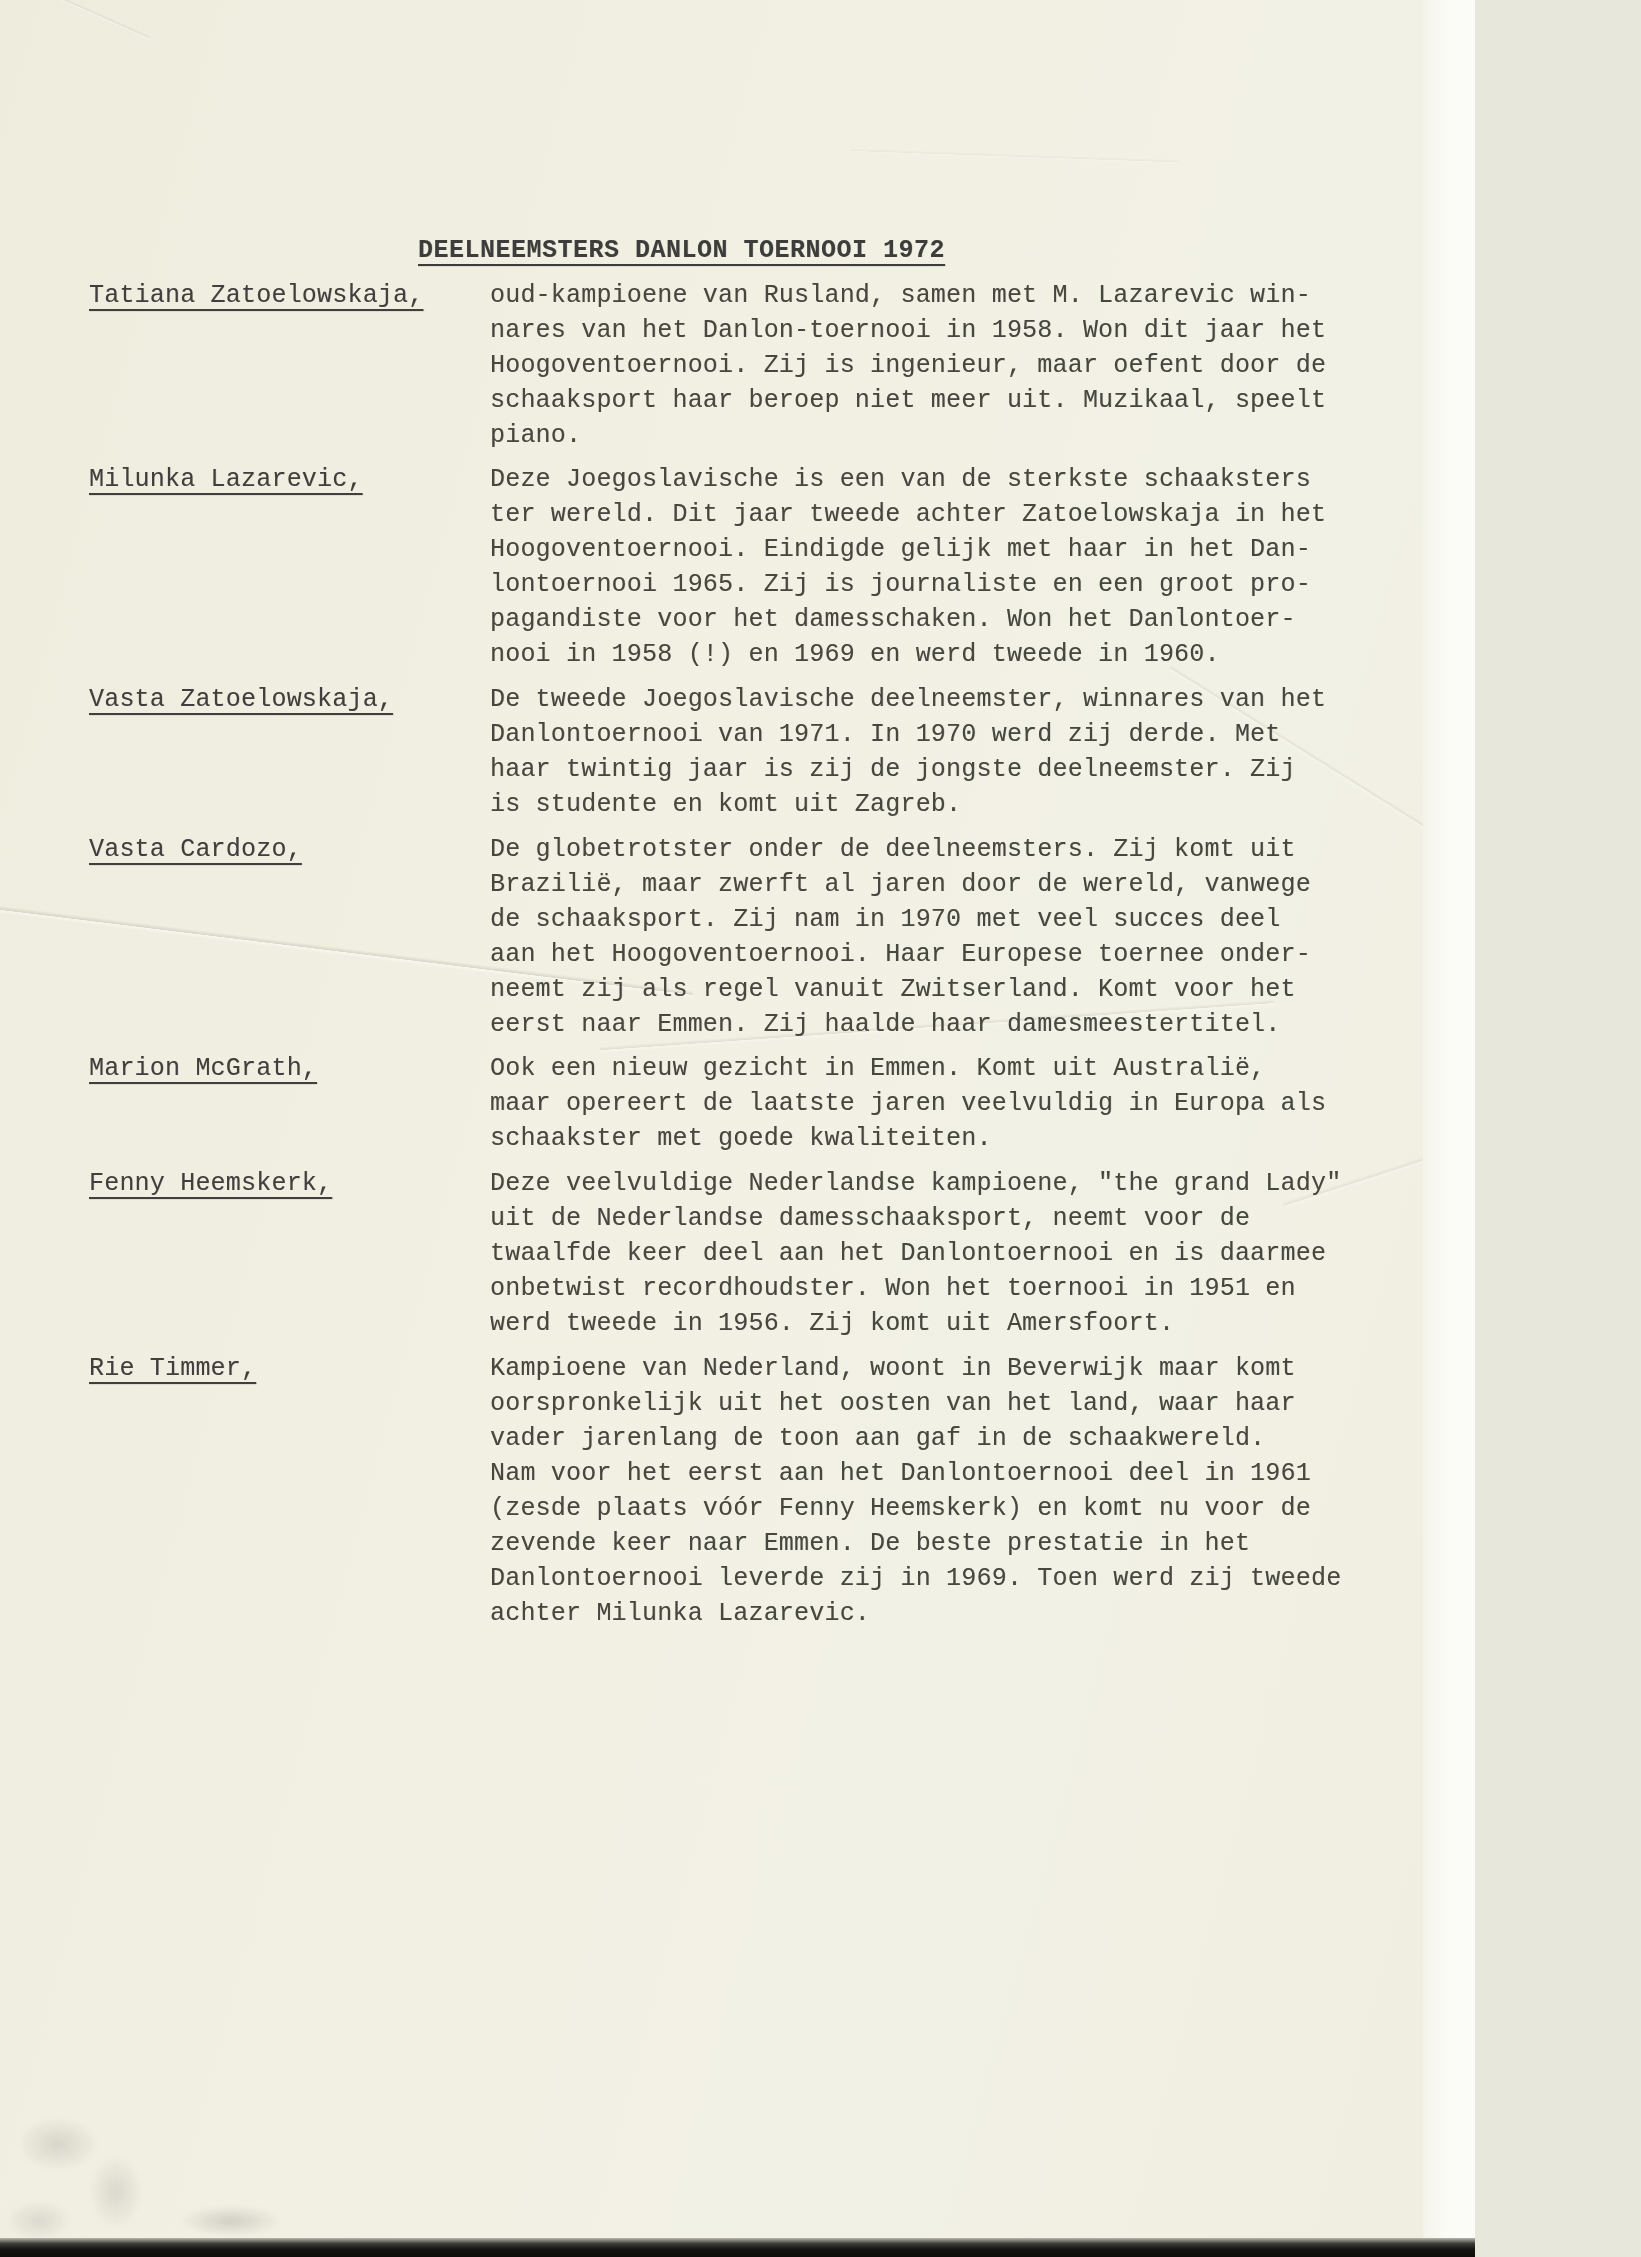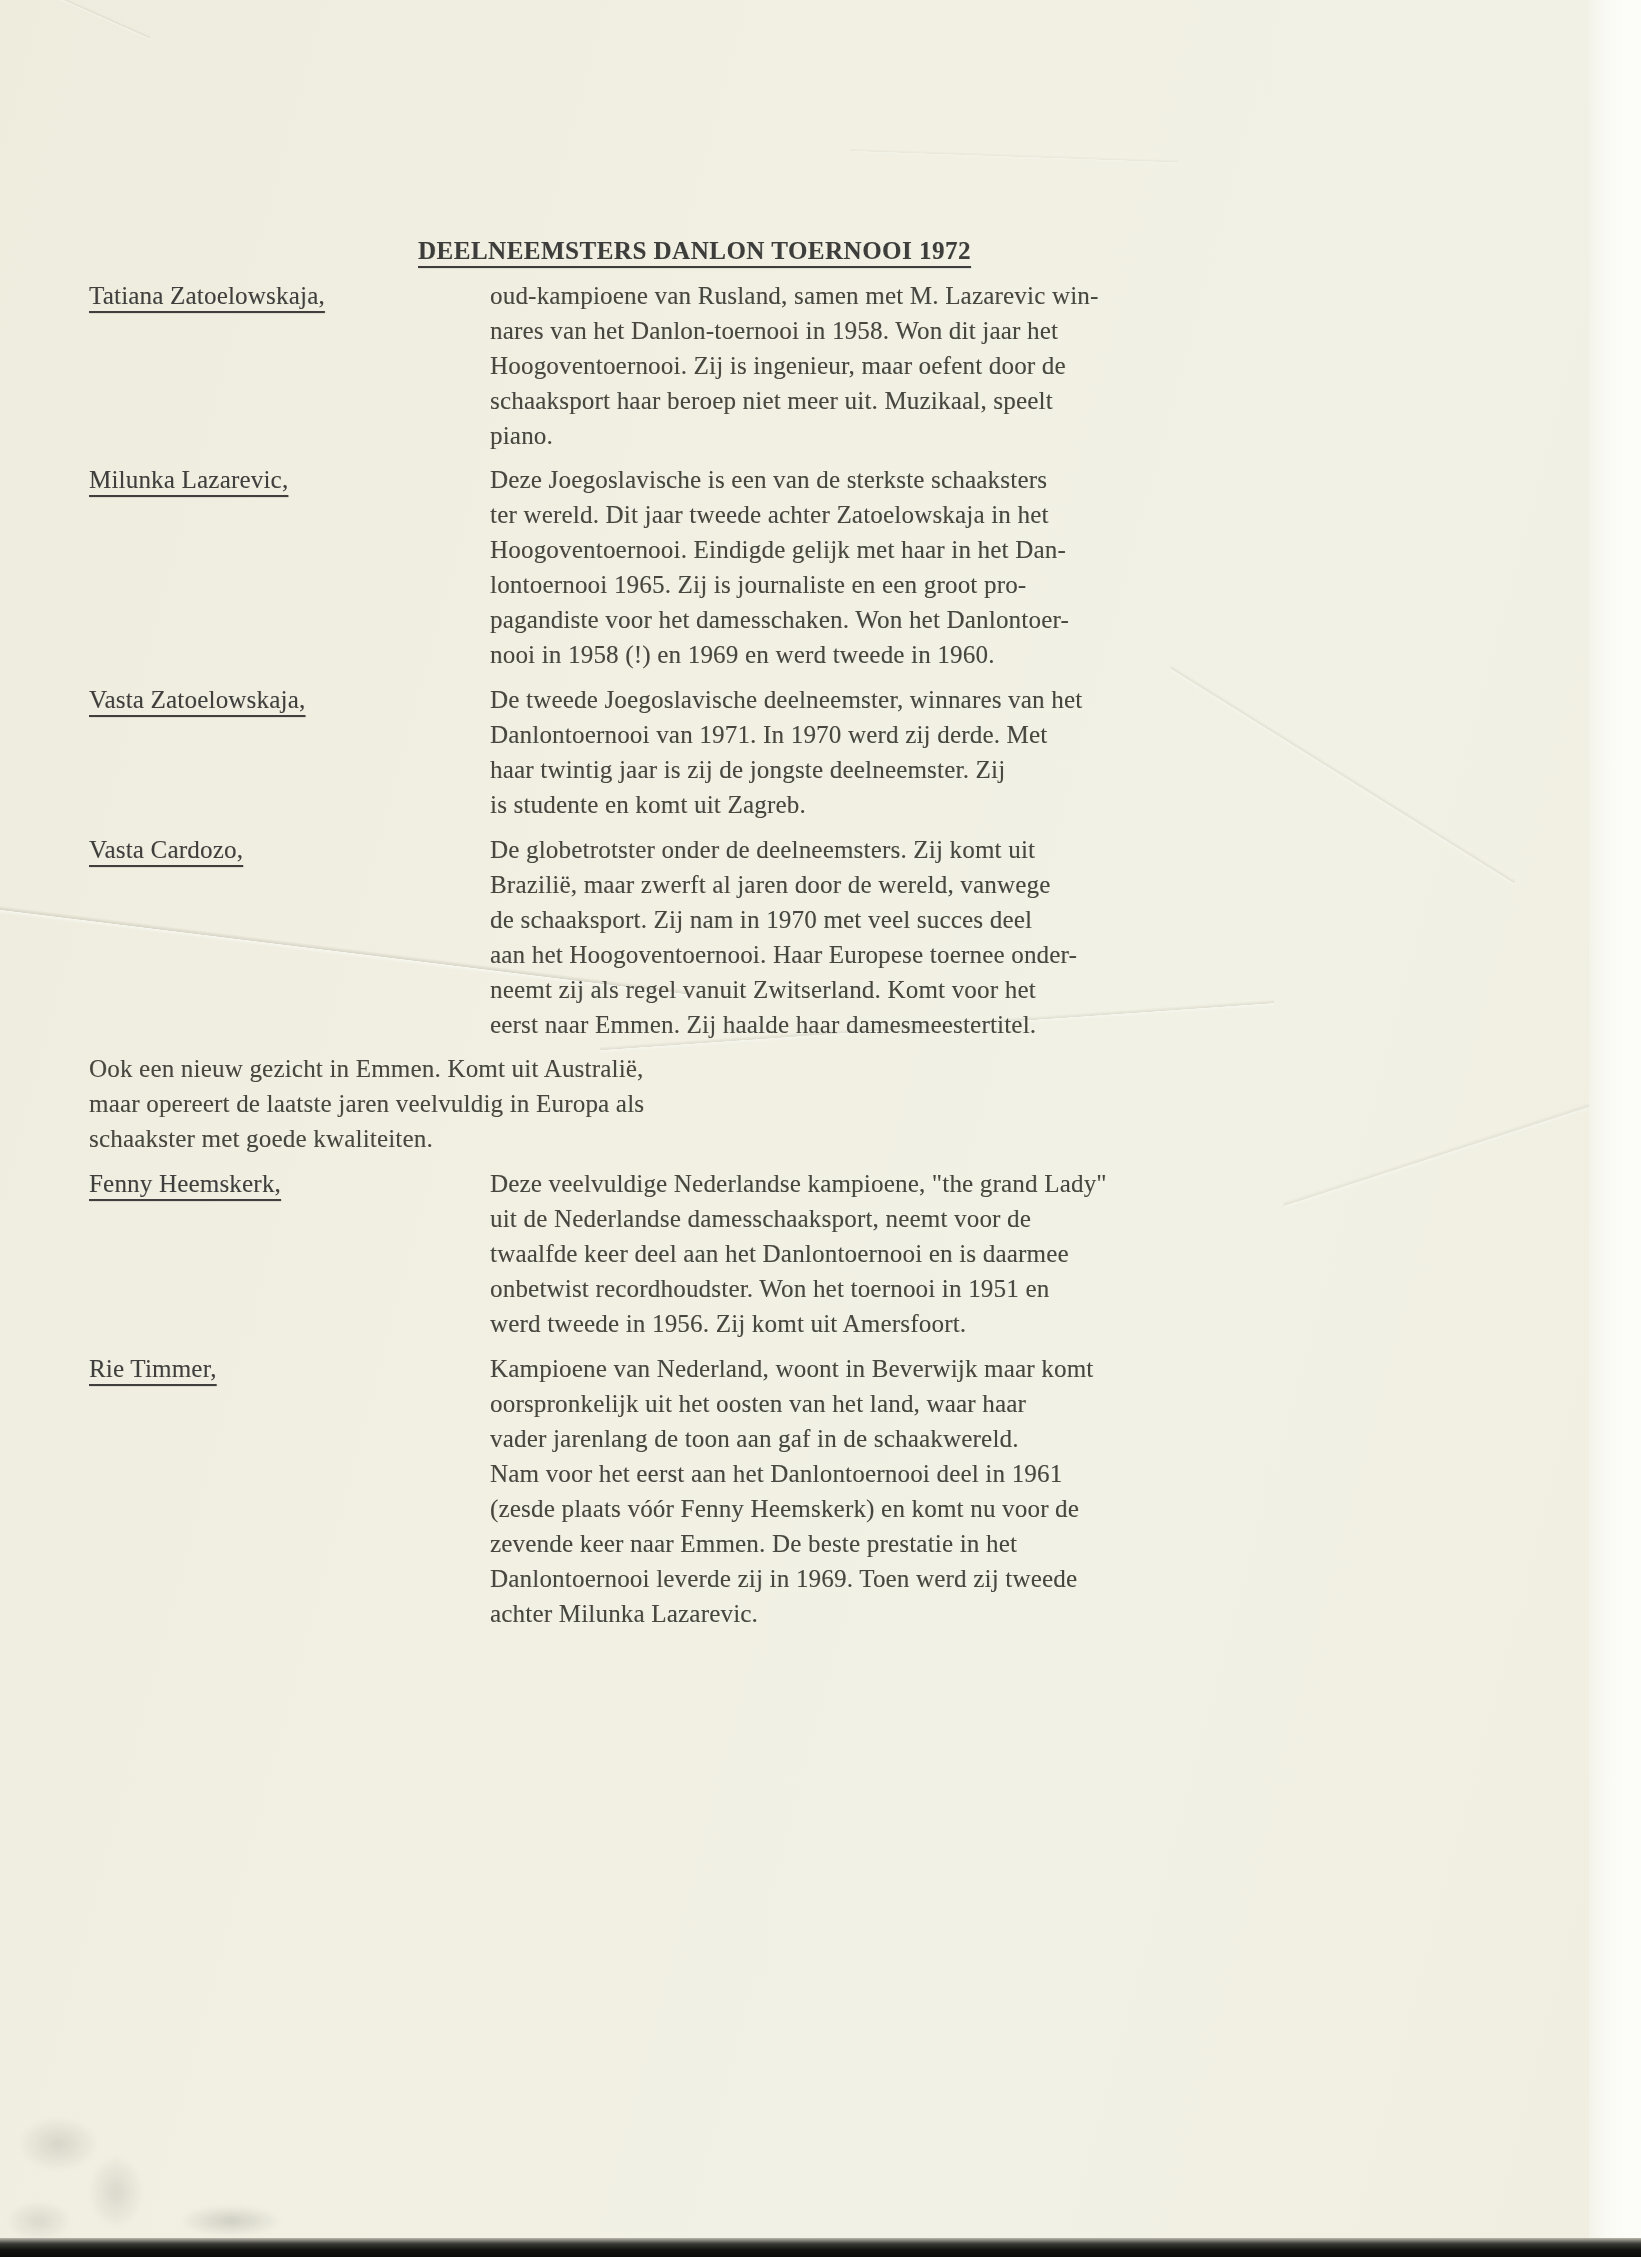--- a/index.html
+++ b/index.html
@@ -2,24 +2,24 @@
 <html><head>
 <meta charset="utf-8">
 <style>
   html, body {
     margin: 0;
     padding: 0;
     background: #e8e7db;
   }
   .page {
     position: relative;
-    width: 1641px;
+    width: 1475px;
     height: 2257px;
     overflow: hidden;
-    font-family: Liberation Serif, serif;
+    font-family: Liberation Mono, monospace;
     background:
       linear-gradient(105deg, #edecdd 0%, #f1f0e3 40%, #f2f1e5 70%, #efeee0 100%);
     color: #454543;
   }
   
   .scan-right {
     position: absolute;
     top: 0; right: 0;
     width: 52px; height: 2257px;
     background: linear-gradient(90deg, #f4f3ea, #fbfbf6 40%, #fcfcf9);
@@ -154,20 +154,21 @@
         <div class="name">Vasta Cardozo,</div>
         <div class="desc">De globetrotster onder de deelneemsters. Zij komt uit
 Brazilië, maar zwerft al jaren door de wereld, vanwege
 de schaaksport. Zij nam in 1970 met veel succes deel
 aan het Hoogoventoernooi. Haar Europese toernee onder-
 neemt zij als regel vanuit Zwitserland. Komt voor het
 eerst naar Emmen. Zij haalde haar damesmeestertitel.</div>
       </div>
 
       <div class="entry">
+        <div class="name">Marion McGrath,</div>
         <div class="desc">Ook een nieuw gezicht in Emmen. Komt uit Australië,
 maar opereert de laatste jaren veelvuldig in Europa als
 schaakster met goede kwaliteiten.</div>
       </div>
 
       <div class="entry">
         <div class="name">Fenny Heemskerk,</div>
         <div class="desc">Deze veelvuldige Nederlandse kampioene, "the grand Lady"
 uit de Nederlandse damesschaaksport, neemt voor de
 twaalfde keer deel aan het Danlontoernooi en is daarmee

